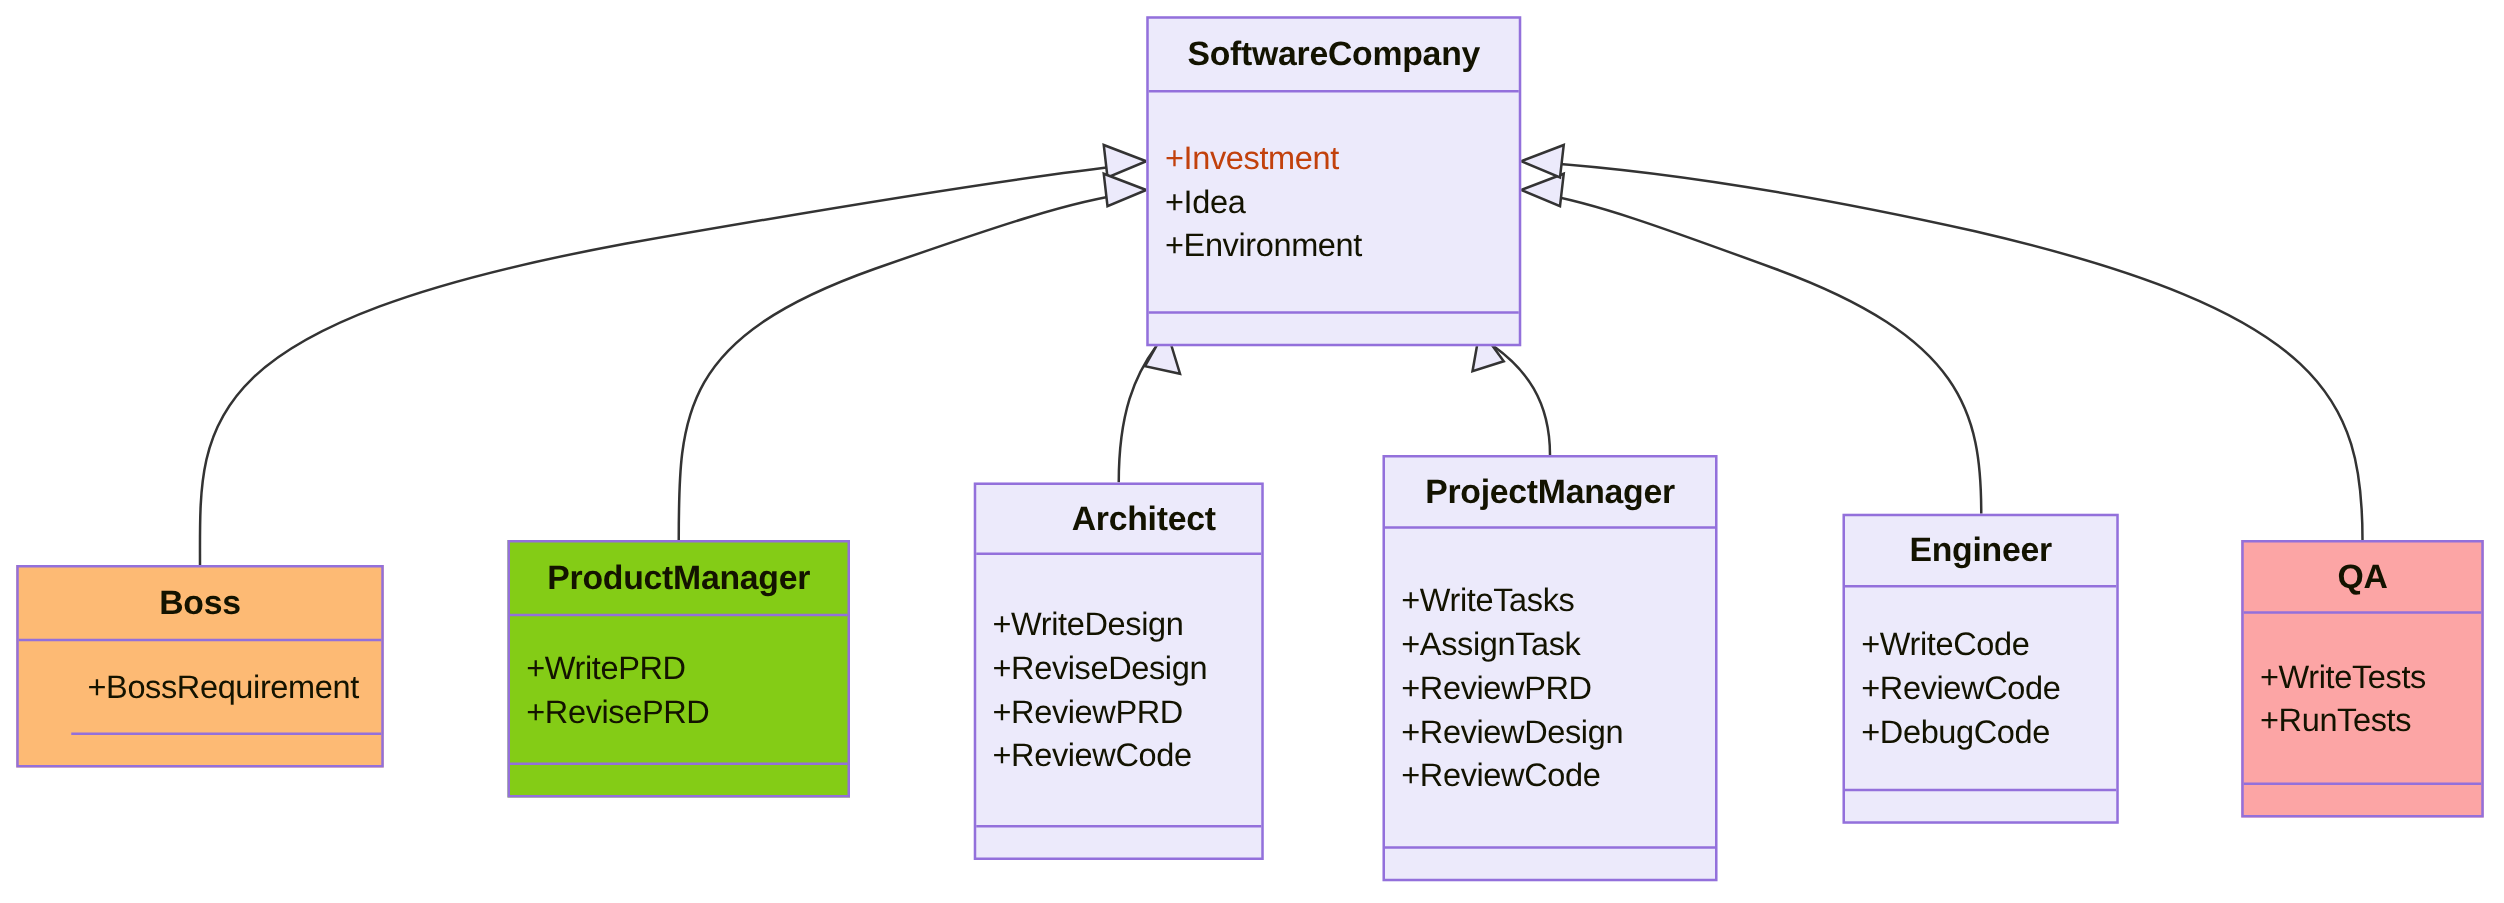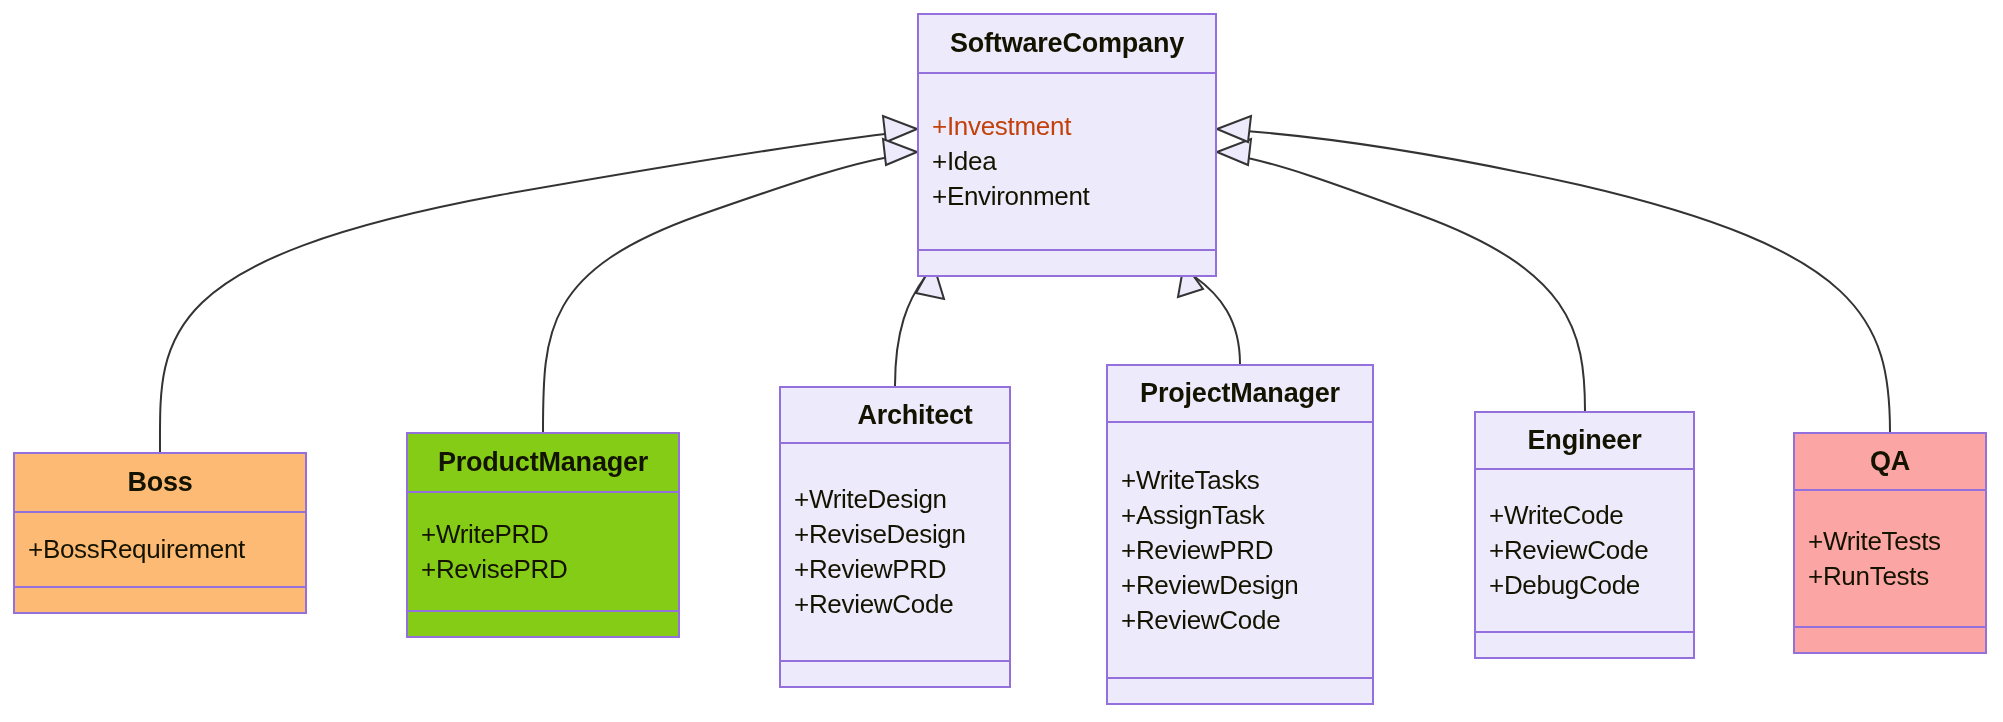--- a/index.html
+++ b/index.html
@@ -93,21 +93,21 @@
         <div class="uml-title" style="height: 59px; border-bottom-color: rgb(147, 112, 219); color: rgb(19, 19, 0);">SoftwareCompany</div>
         <div class="uml-attrs" style="border-bottom-color: rgb(147, 112, 219);">
           <div class="uml-attr" style="color: #c2410c;">+Investment</div>
           <div class="uml-attr" style="color: rgb(19, 19, 0);">+Idea</div>
           <div class="uml-attr" style="color: rgb(19, 19, 0);">+Environment</div>
         </div>
         <div class="uml-methods" style="height: 24px;"></div>
       </div>
       <div class="uml-class" style="left: 13px; top: 452px; width: 294px; height: 162px; background: #fdba74; border-color: rgb(147, 112, 219);">
         <div class="uml-title" style="height: 59px; border-bottom-color: rgb(147, 112, 219); color: rgb(19, 19, 0);">Boss</div>
-        <div class="uml-attrs" style="border-bottom-color: rgb(147, 112, 219);">
+        <div class="uml-attrs" style="border-bottom-color: rgb(147, 112, 219); margin-left: 42px;">
           <div class="uml-attr" style="color: rgb(19, 19, 0);">+BossRequirement</div>
         </div>
         <div class="uml-methods" style="height: 24px;"></div>
       </div>
       <div class="uml-class" style="left: 406px; top: 432px; width: 274px; height: 206px; background: #84cc16; border-color: rgb(147, 112, 219);">
         <div class="uml-title" style="height: 59px; border-bottom-color: rgb(147, 112, 219); color: rgb(19, 19, 0);">ProductManager</div>
         <div class="uml-attrs" style="border-bottom-color: rgb(147, 112, 219);">
           <div class="uml-attr" style="color: rgb(19, 19, 0);">+WritePRD</div>
           <div class="uml-attr" style="color: rgb(19, 19, 0);">+RevisePRD</div>
         </div>

